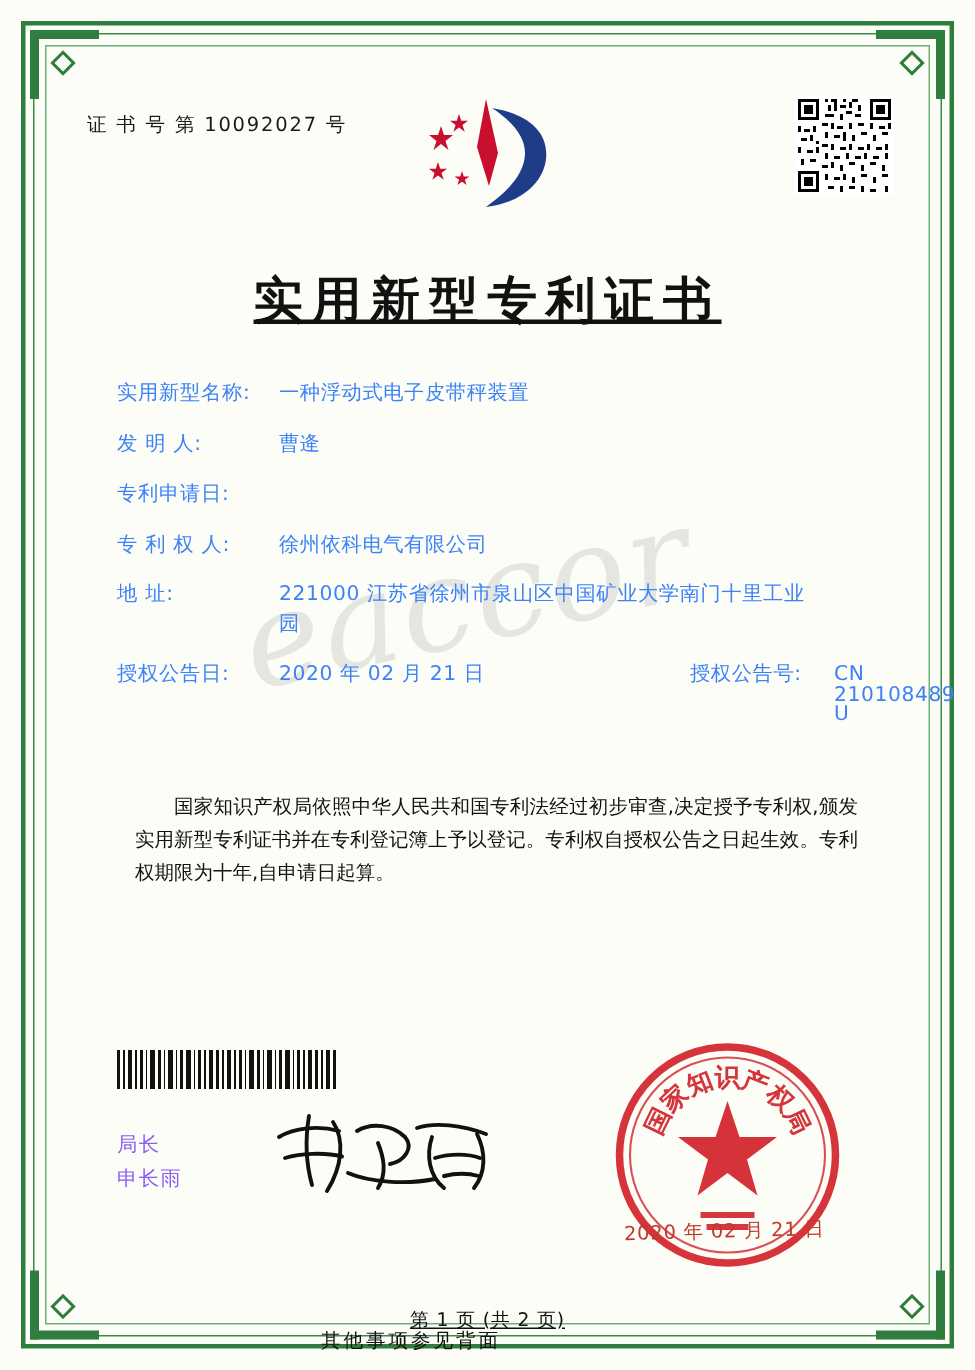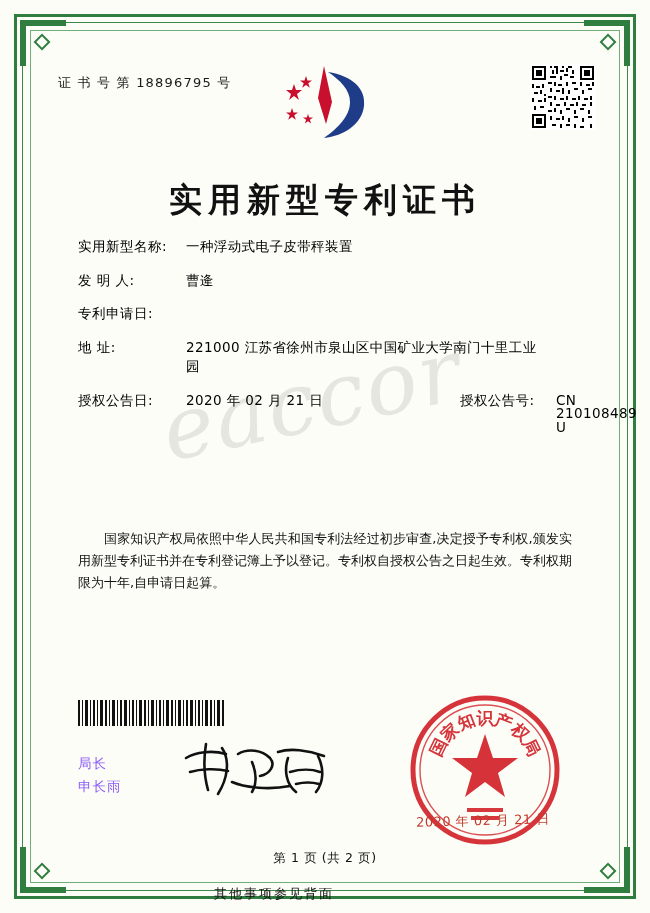--- a/index.html
+++ b/index.html
@@ -104,29 +104,30 @@
   .main-title {
     position: absolute;
     left: 0; top: 178px;
     width: 650px;
     text-align: center;
     font-size: 33px;
     font-weight: bold;
     letter-spacing: 6px;
     color: #111;
     font-family: "DejaVu Serif", "Liberation Serif", serif;
+    text-decoration: underline;
   }
 
   
   .fields {
     position: absolute;
-    left: 78px; top: 240px;
+    left: 78px; top: 256px;
     width: 500px;
     font-size: 13.5px;
-    color: #000000;
+    color: #3b82f6;
     line-height: 1;
   }
   .frow {
     display: flex;
     align-items: flex-start;
     margin-bottom: 20px;
     white-space: nowrap;
   }
   .flabel {
     width: 108px;
@@ -154,21 +155,21 @@
   .paragraphs {
     position: absolute;
     left: 78px; top: 528px;
     width: 494px;
     font-size: 13px;
     color: #111;
     line-height: 22px;
     text-align: justify;
   }
   .paragraphs p {
-    margin: 0 0 4px 0;
+    margin: 0 0 4px 12px;
     text-indent: 26px;
   }
 
   
   .barcode {
     position: absolute;
     left: 78px; top: 700px;
     width: 148px; height: 26px;
   }
 
@@ -199,26 +200,27 @@
     font-size: 13px;
     color: #c0392b;
     letter-spacing: 0.5px;
     transform: rotate(-1.5deg);
     font-family: "DejaVu Sans", sans-serif;
   }
 
   
   .page-footer {
     position: absolute;
-    left: 0; top: 850px;
+    left: 0; top: 872px;
     width: 650px;
     text-align: center;
     font-size: 12.5px;
     color: #111;
     letter-spacing: 0.6px;
+    text-decoration: underline;
   }
   .below-note {
     position: absolute;
     left: 0; top: 885px;
     width: 548px;
     text-align: center;
     font-size: 13px;
     color: #111;
     letter-spacing: 2px;
   }
@@ -250,21 +252,21 @@
   <div class="corner tr"></div>
   <div class="corner bl"></div>
   <div class="corner br"></div>
   <div class="corner-dot cd1"></div>
   <div class="corner-dot cd2"></div>
   <div class="corner-dot cd3"></div>
   <div class="corner-dot cd4"></div>
 
   <div class="watermark">eaccor</div>
 
-  <div class="cert-number">证 书 号 第 18896795 号</div>
+  <div class="cert-number">证 书 号 第 10092027 号</div>
 
   <div class="logo">
     <svg width="92" height="86" viewBox="0 0 92 86">
       <path d="M44 4 L52 40 L46 62 L38 36 Z" fill="#c8102e"></path>
       <path d="M48 10 C72 14, 86 26, 84 44 C82 62, 64 74, 44 76 C58 66, 70 54, 70 40 C70 28, 60 18, 48 10 Z" fill="#1f3c88"></path>
       <polygon points="14,22 16,28 22,28 17,32 19,38 14,34 9,38 11,32 6,28 12,28" fill="#c8102e"></polygon>
       <polygon points="26,14 27.5,18.5 32,18.5 28.3,21.3 29.8,25.8 26,23 22.2,25.8 23.7,21.3 20,18.5 24.5,18.5" fill="#c8102e"></polygon>
       <polygon points="12,46 13.5,50.5 18,50.5 14.3,53.3 15.8,57.8 12,55 8.2,57.8 9.7,53.3 6,50.5 10.5,50.5" fill="#c8102e"></polygon>
       <polygon points="28,52 29.2,55.6 33,55.6 29.9,57.8 31.1,61.4 28,59.2 24.9,61.4 26.1,57.8 23,55.6 26.8,55.6" fill="#c8102e"></polygon>
     </svg>
@@ -373,20 +375,24 @@
     <div class="frow">
       <div class="flabel">发 明 人:</div>
       <div class="fvalue">曹逄</div>
     </div>
 
 
     <div class="frow">
       <div class="flabel">专利申请日:</div>
     </div>
 
+    <div class="frow">
+      <div class="flabel">专 利 权 人:</div>
+      <div class="fvalue">徐州依科电气有限公司</div>
+    </div>
 
     <div class="frow">
       <div class="flabel">地 址:</div>
       <div class="fvalue">
         <span>221000 江苏省徐州市泉山区中国矿业大学南门十里工业</span>
         <span class="cont">园</span>
       </div>
     </div>
 
     <div class="frow">

